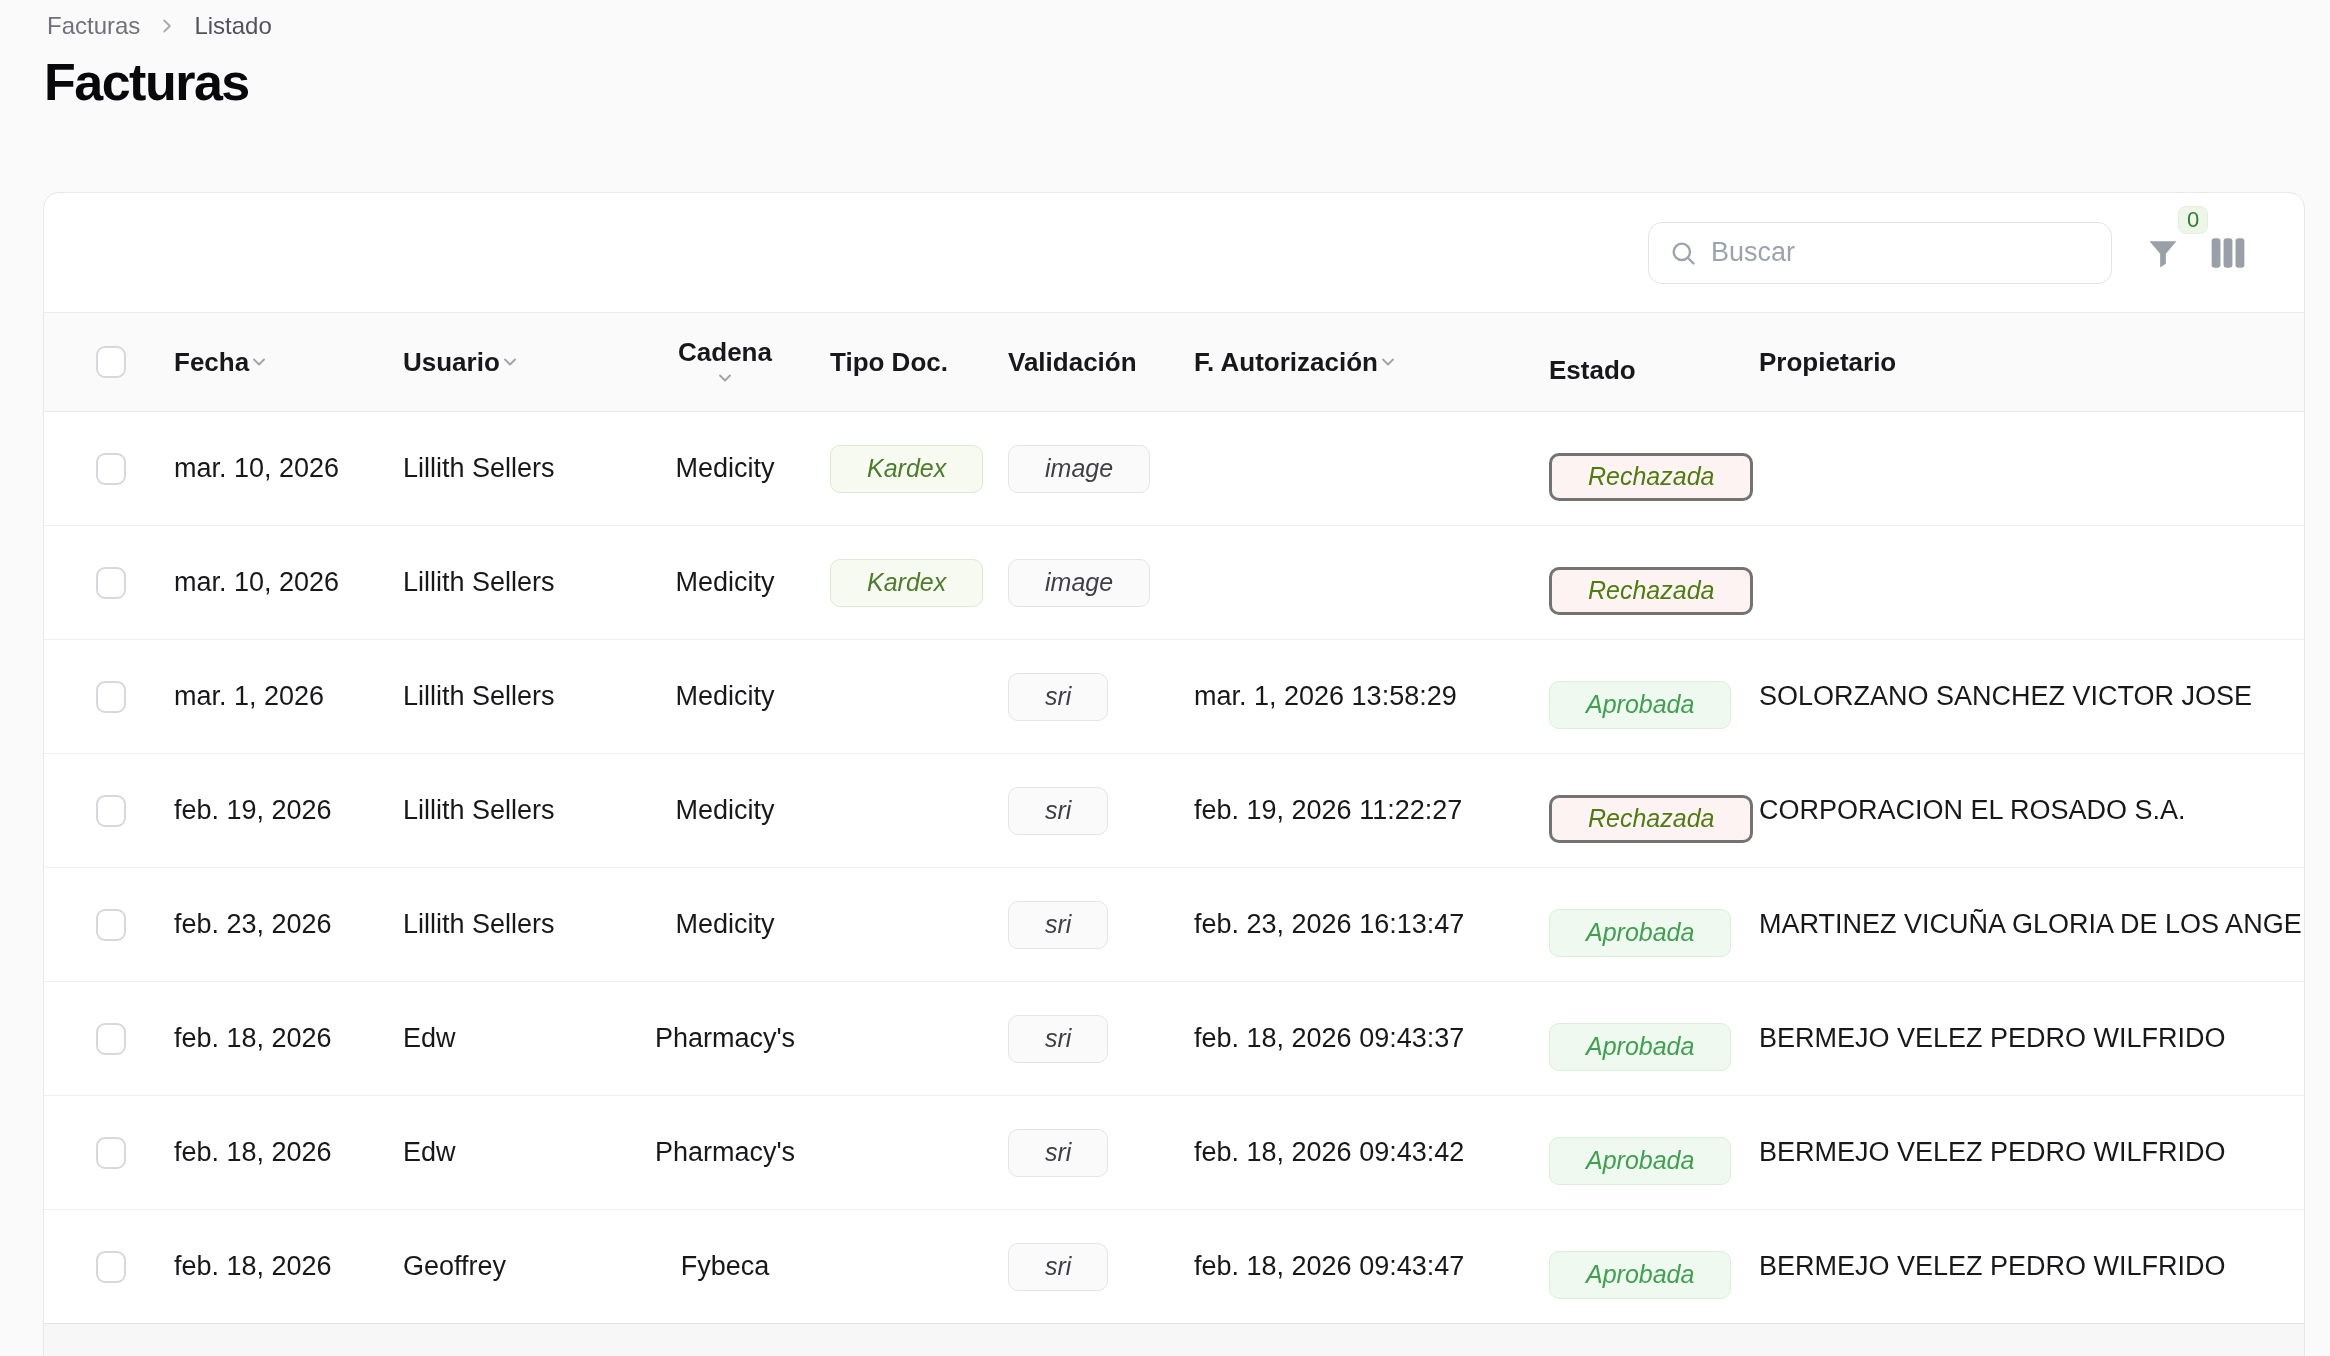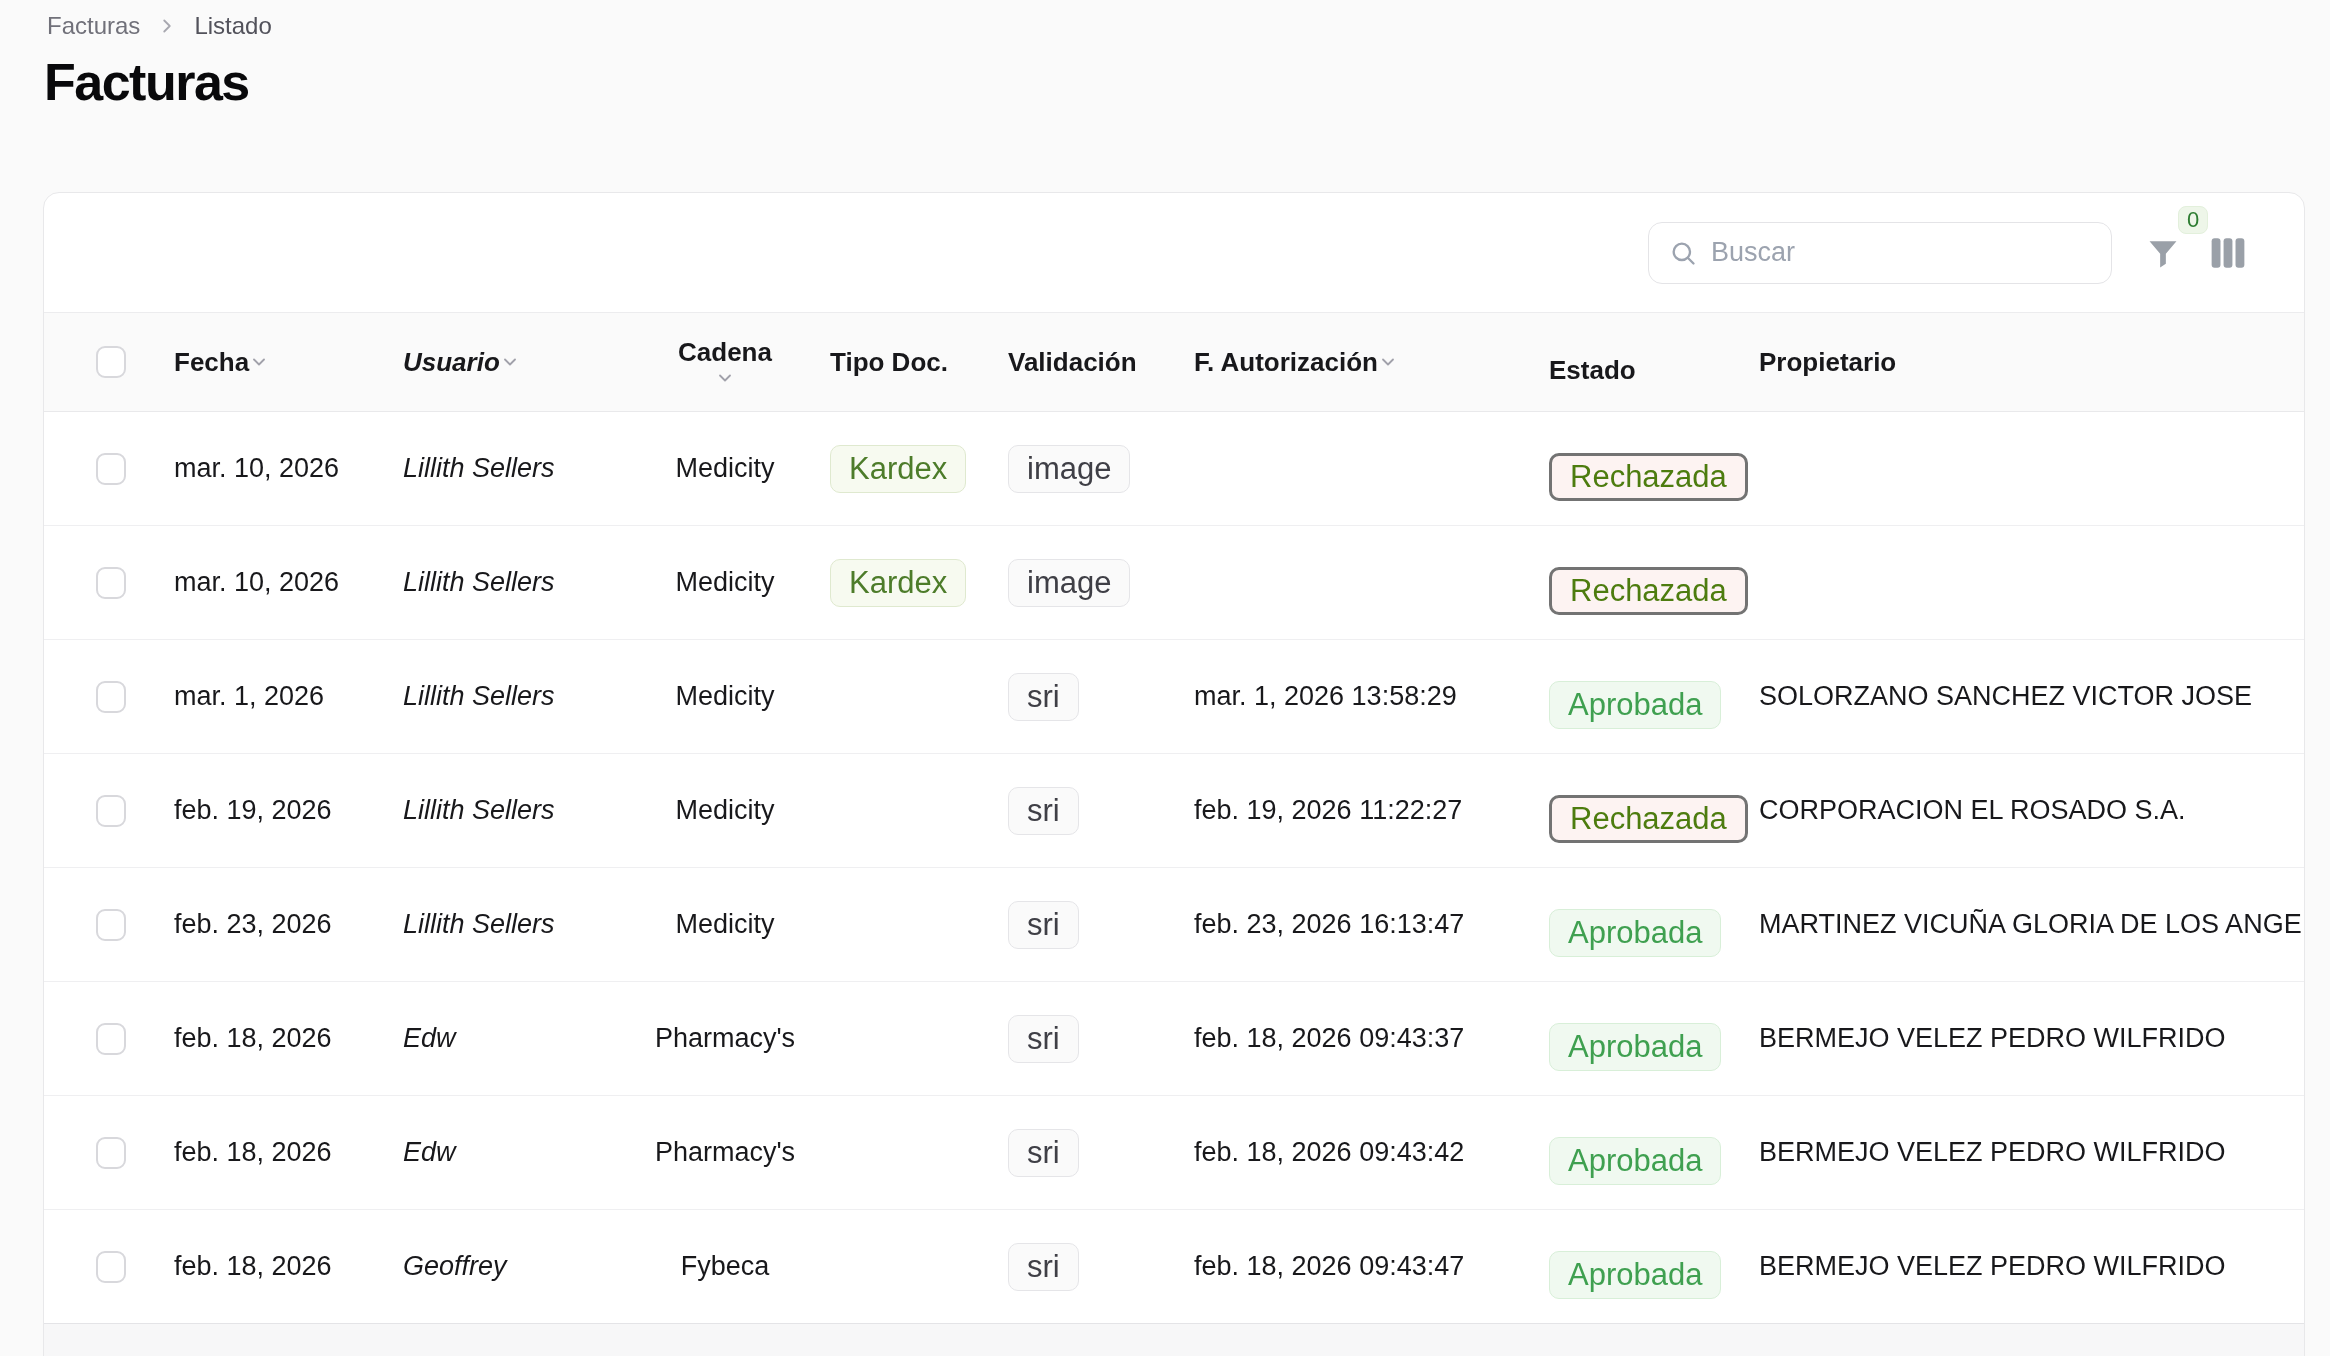--- a/index.html
+++ b/index.html
@@ -75,39 +75,39 @@
   .row {
     height: 114px; background: #fff;
     border-bottom: 1px solid #efeff1;
     display: flex; align-items: center;
     font-size: 27px; white-space: nowrap;
   }
   #tbody .row:last-child { border-bottom: 1px solid #e4e4e7; }
   .cell { flex: 0 0 auto; overflow: hidden; display: flex; align-items: center; }
   .col-check      { width: 130px; padding-left: 52px; overflow: visible; }
   .col-fecha      { width: 229px; }
-  .col-usuario    { width: 217px; font-style: italic; }
+  .col-usuario    { width: 217px; }
   .col-cadena     { width: 210px; flex-direction: column; }
   .col-tipodoc    { width: 178px; }
   .col-validacion { width: 186px; }
   .col-faut       { width: 355px; }
   .col-estado     { width: 210px; margin-top: 16px; }
   .col-prop       { flex: 1 0 auto; min-width: 560px; }
   .hcell { }
   .checkbox {
     width: 30px; height: 32px;
     border: 2px solid #d8d8dc; border-radius: 9px;
     background: #fff; cursor: pointer; display: inline-block;
   }
   .sort-chevron { display: flex; align-items: center; cursor: pointer; }
   
   .badge {
     display: inline-flex; align-items: center;
-    height: 48px; padding: 0 18px;
-    border-radius: 10px; font-size: 31px; line-height: 1;
+    height: 48px; padding: 0 36px;
+    border-radius: 10px; font-size: 25px; line-height: 1; font-style: italic;
   }
   .badge-lime    { color: #4d7c2a; background: #f7faf0; border: 1px solid #dfe9cf; }
   .badge-neutral { color: #3f3f46; background: #fafafa; border: 1px solid #e5e5e8; }
   .badge-green   { color: #3fa050; background: #f0f9f0; border: 1px solid #d8efd8; }
   .badge-red     { color: #4d7c0f; background: #fdf3f2; border: 3px solid #737373; }
   
   .tfoot { height: 200px; background: #f7f7f8; }
 </style>
 </head>
 <body>

